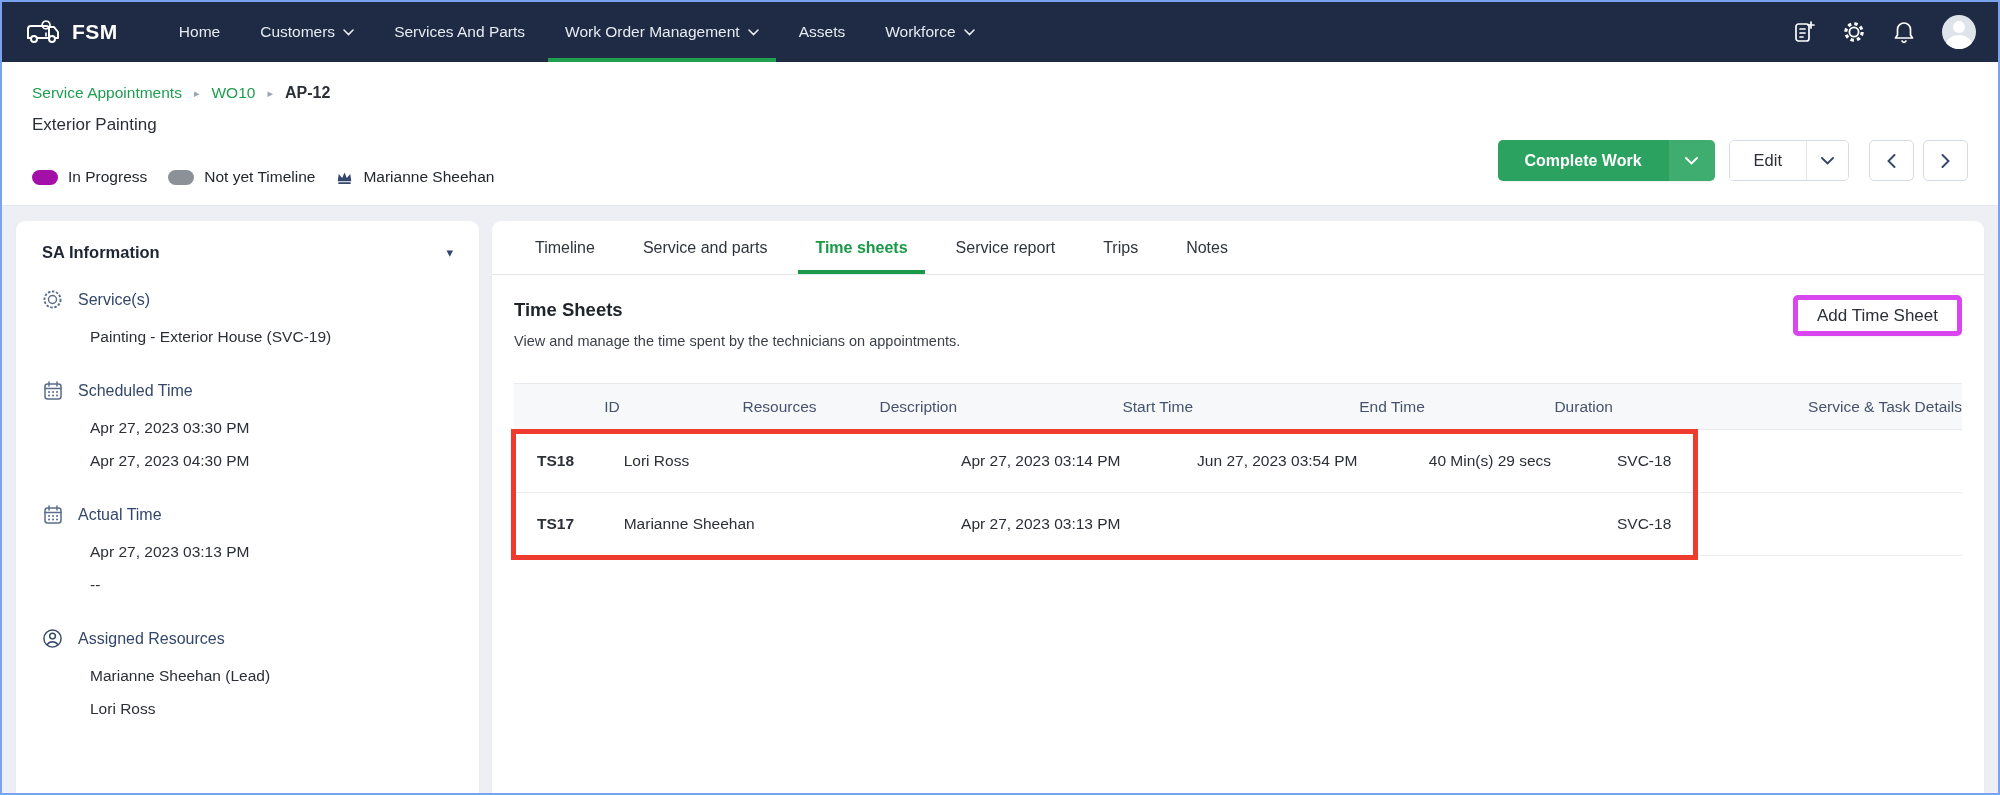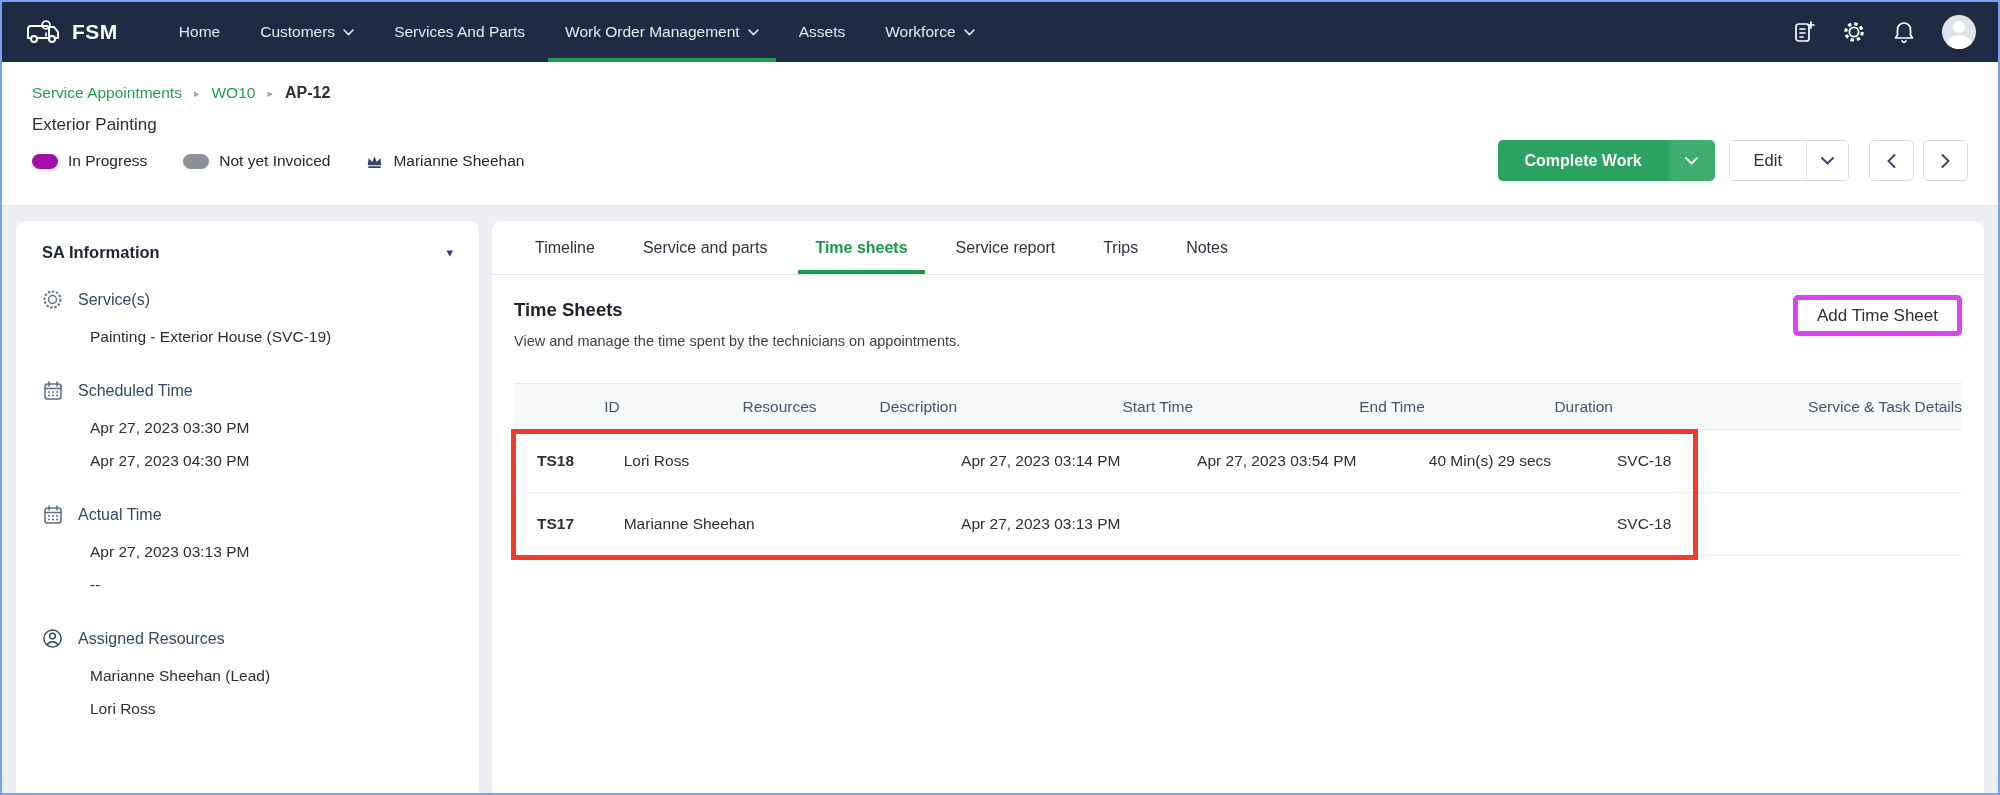--- a/index.html
+++ b/index.html
@@ -20,21 +20,21 @@
   .avatar::before { content:""; position:absolute; top:6px; left:11px; width:12px; height:12px; border-radius:50%; background:#fff; }
   .avatar::after { content:""; position:absolute; top:20px; left:4px; width:26px; height:20px; border-radius:50%; background:#fff; }
 
   
   .page-header { background:#fff; padding:22px 30px 18px 30px; position:relative; border-bottom:1px solid #e3e7ee; height:144px; }
   .breadcrumb { display:flex; align-items:center; gap:12px; font-size:15.5px; }
   .crumb-link { color:#1e9e4f; cursor:pointer; }
   .crumb-sep { color:#9aa4b2; font-size:11px; }
   .crumb-current { color:#2b2f36; font-weight:bold; font-size:16px; }
   .page-title { margin-top:13px; font-size:17px; color:#2b2f36; }
-  .status-row { margin-top:17px; display:flex; align-items:flex-end; gap:36px; }
+  .status-row { margin-top:33px; display:flex; align-items:flex-end; gap:21px; }
   .status-item { display:flex; align-items:center; gap:10px; font-size:15.5px; color:#23282e; }
   .pill { width:26px; height:15px; border-radius:8px; display:inline-block; }
   .pill.stage { background:#a210a8; }
   .pill.invoice { background:#8b9197; }
   .header-actions { position:absolute; right:30px; top:78px; display:flex; align-items:flex-end; gap:14px;margin-left:41px; }
   .btn-split { display:flex; height:41px; border-radius:5px; overflow:hidden; box-shadow:0 1px 2px rgba(20,40,70,.08); }
   .btn-main-green { background:#2ba25f; color:#fff; font-weight:bold; font-size:16px; border:none; padding:0 27px; cursor:pointer; }
   .btn-caret-green { background:#3fad70; border:none; width:46px; display:flex; align-items:center; justify-content:center; cursor:pointer; }
   .btn-white-group { display:flex; height:41px; border:1px solid #d5dbe4; border-radius:5px; overflow:hidden; background:#fff; }
   .btn-main-white { background:#fff; color:#2b2f36; font-size:16.5px; border:none; padding:0 24px; cursor:pointer; }
@@ -157,21 +157,21 @@
       <span class="crumb-current">AP-12</span>
     </div>
     <div class="page-title">Exterior Painting</div>
     <div class="status-row">
       <span class="status-item">
         <span class="pill stage"></span>
         <span>In Progress</span>
       </span>
       <span class="status-item">
         <span class="pill invoice"></span>
-        <span>Not yet Invoiced</span>
+        <span>Not yet Timeline</span>
       </span>
       <span class="status-item">
         <span>
           <svg width="17" height="15" viewBox="0 0 20 17" fill="#33476b">
               <path d="M2 13 L3.2 4.5 L7.3 9 L10 2.5 L12.7 9 L16.8 4.5 L18 13 Z"></path>
               <rect x="2.5" y="14" width="15" height="2" rx="1"></rect>
             </svg>
         </span>
         <span>Marianne Sheehan</span>
       </span>
@@ -320,21 +320,21 @@
             </tr>
           </thead>
         </table>
 
         <div class="rows-wrap">
           <div class="ts-row">
             <div>TS18</div>
             <div>Lori Ross</div>
             <div></div>
             <div>Apr 27, 2023 03:14 PM</div>
-            <div>Apr 27, 2023 03:54 PM</div>
+            <div>Jun 27, 2023 03:54 PM</div>
             <div>40 Min(s) 29 secs</div>
             <div>SVC-18</div>
           </div>
           <div class="ts-row">
             <div>TS17</div>
             <div>Marianne Sheehan</div>
             <div></div>
             <div>Apr 27, 2023 03:13 PM</div>
             <div></div>
             <div></div>

